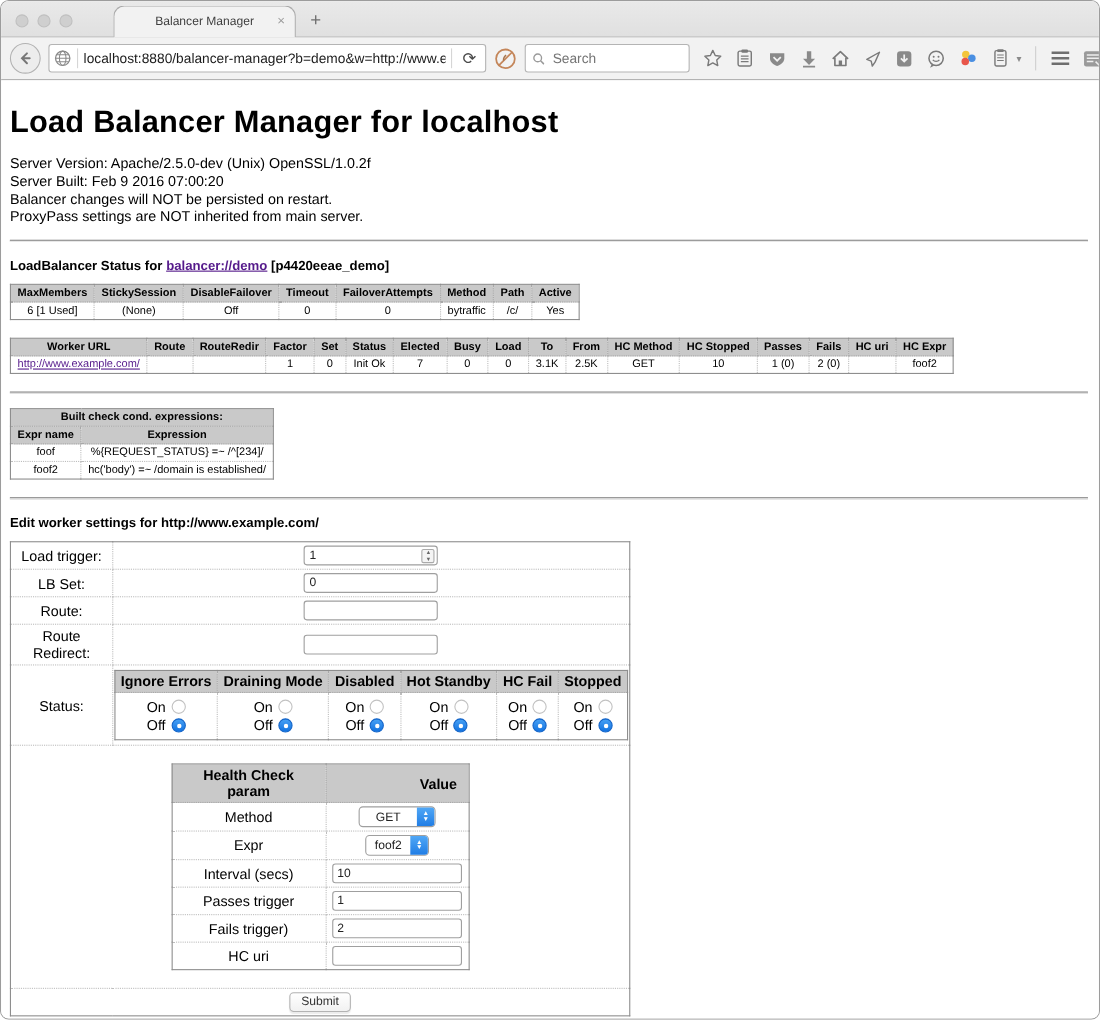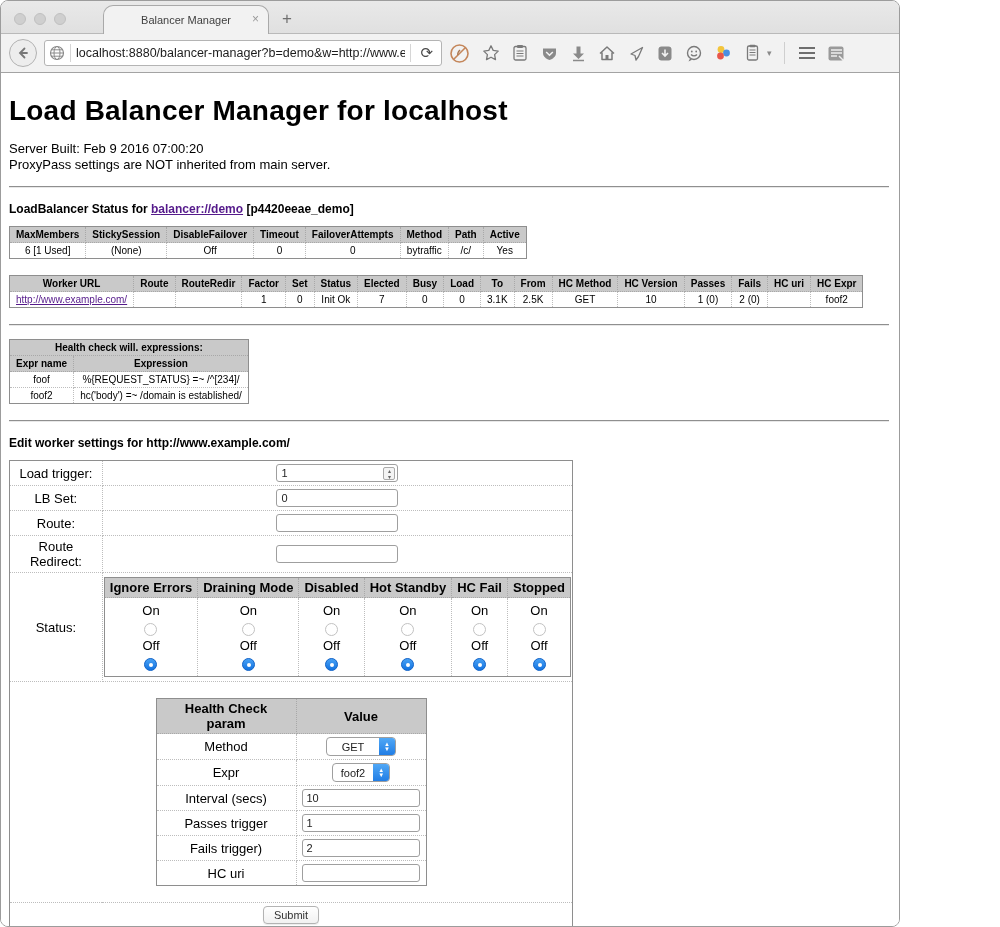--- a/index.html
+++ b/index.html
@@ -1,19 +1,19 @@
 <!DOCTYPE html>
 <html><head>
 <meta charset="utf-8">
 <style>
   * { box-sizing: border-box; }
   html,body { margin:0; padding:0; background:#ffffff; }
   body { font-family:"Liberation Sans", sans-serif; }
 
-  .window { width:900px; height:927px; border:1px solid #9c9c9c; border-radius:8px;
+  .window { width:1000px; height:927px; border:1px solid #9c9c9c; border-radius:8px;
             overflow:hidden; background:#fff; position:relative; }
 
   
   .titlebar { position:relative; height:33px; background:linear-gradient(#e9e9e9,#e0e0e0);
               border-bottom:1px solid #b9b9b9; }
   .traffic { position:absolute; left:13px; top:12px; display:flex; gap:8px; }
   .traffic span { width:12px; height:12px; border-radius:50%; background:#cfcfcf; border:1px solid #c0c0c0; }
   .tab { position:absolute; left:102px; bottom:-1px; width:166px; height:29px;
          background:#f2f2f2; border:1px solid #a9a9a9; border-bottom:none;
          border-radius:10px 10px 0 0; display:flex; align-items:center; justify-content:center;
@@ -63,21 +63,21 @@
   .inputwrap { position:relative; display:inline-block; }
   input.txt { width:122px; height:18px; border:1px solid #9f9f9f; border-radius:3px;
               font-size:11px; padding:1px 4px; font-family:"Liberation Sans", sans-serif; color:#222; }
   .stepper { position:absolute; right:3px; top:3px; width:12px; height:13px; border:1px solid #aaa;
              background:#f4f4f4; border-radius:2px; font-size:6px; line-height:6px; color:#666;
              display:flex; flex-direction:column; align-items:center; justify-content:center; }
 
   table.status { border-collapse:collapse; border:1px solid #8e8e8e; width:100%; font-size:13px; }
   table.status th { background:#c9c9c9; border:1px dotted #a8a8a8; padding:2px 5px; font-weight:bold; white-space:nowrap; }
   table.status td { border:1px dotted #bdbdbd; padding:3px 4px; text-align:center; }
-  .radiorow { display:flex; align-items:center; justify-content:center; gap:5px; margin:2px 0;flex-direction:column; }
+  .radiorow { display:flex; align-items:center; justify-content:center; gap:5px; margin:2px 0; }
   .radio { width:13px; height:13px; border-radius:50%; background:#fff; border:1px solid #c2c2c2; position:relative; }
   .radio.checked { background:linear-gradient(#47a1f5,#1272e0); border:1px solid #1565c8; }
   .radio.checked::after { content:""; position:absolute; left:4px; top:4px; width:4px; height:4px;
                           border-radius:50%; background:#fff; }
 
   table.hc { border-collapse:collapse; border:1px solid #8e8e8e; font-size:13px; margin:12px auto; }
   table.hc th { background:#c9c9c9; border:1px dotted #a8a8a8; padding:2px 10px; font-weight:bold; }
   table.hc td { border:1px dotted #bdbdbd; padding:3px 5px; text-align:center; }
   table.hc td.val { text-align:left; width:130px; }
 
@@ -128,20 +128,27 @@
       <span class="urlsep"></span>
       <span class="urltext">localhost:8880/balancer-manager?b=demo&amp;w=http://www.examp</span>
       <span class="urlsep"></span>
       <span class="reload">⟳</span>
     </div>
     <svg class="blockicon" width="21" height="21" viewBox="0 0 21 21">
       <circle cx="10.5" cy="10.5" r="8.5" fill="none" stroke="#c4865a" stroke-width="1.6"></circle>
       <path d="M4.5 16.5 L16.5 4.5" stroke="#c4865a" stroke-width="1.6"></path>
       <path d="M9 12c-1-2 1-4 2-5" stroke="#a8764f" stroke-width="1.4" fill="none"></path>
     </svg>
+    <div class="searchfield">
+      <svg width="13" height="13" viewBox="0 0 13 13">
+        <circle cx="5.5" cy="5.5" r="4" fill="none" stroke="#9a9a9a" stroke-width="1.4"></circle>
+        <path d="M8.5 8.5 L12 12" stroke="#9a9a9a" stroke-width="1.6"></path>
+      </svg>
+      <input placeholder="Search" style="">
+    </div>
 
     <div class="tb-icons">
       <span class="tb-ic">
         <svg width="18" height="18" viewBox="0 0 18 18">
             <path d="M9 1.8l2.2 4.6 5 .7-3.6 3.5.9 5-4.5-2.4-4.5 2.4.9-5L1.8 7.1l5-.7z" fill="none" stroke="#7a7a7a" stroke-width="1.3" stroke-linejoin="round"></path>
           </svg>
       </span>
       <span class="tb-ic">
         <svg width="16" height="18" viewBox="0 0 16 18">
             <rect x="2" y="2.5" width="12" height="13.5" rx="1.5" fill="none" stroke="#7a7a7a" stroke-width="1.3"></rect>
@@ -216,21 +223,23 @@
           </svg>
       </span>
     </div>
   </div>
 
   <div class="content">
 
     <h1 class="pagetitle">Load Balancer Manager for localhost</h1>
 
     <div class="srvinfo">
+      <div>Server Version: Apache/2.5.0-dev (Unix) OpenSSL/1.0.2f</div>
       <div>Server Built: Feb 9 2016 07:00:20</div>
+      <div>Balancer changes will NOT be persisted on restart.</div>
       <div>ProxyPass settings are NOT inherited from main server.</div>
     </div>
 
     <hr class="rule">
 
     <h3 class="sec"><span>LoadBalancer Status for </span><a class="vlink" href="#">balancer://demo</a><span> [p4420eeae_demo]</span></h3>
 
     <table class="grid">
       <tbody>
           <tr>
@@ -264,21 +273,21 @@
         <th>RouteRedir</th>
         <th>Factor</th>
         <th>Set</th>
         <th>Status</th>
         <th>Elected</th>
         <th>Busy</th>
         <th>Load</th>
         <th>To</th>
         <th>From</th>
         <th>HC Method</th>
-        <th>HC Version</th>
+        <th>HC Stopped</th>
         <th>Passes</th>
         <th>Fails</th>
         <th>HC uri</th>
         <th>HC Expr</th>
       </tr>
       <tr>
         <td class="left"><a class="vlink" href="#">http://www.example.com/</a></td>
         <td></td>
         <td></td>
         <td>1</td>
@@ -297,21 +306,21 @@
         <td>foof2</td>
       </tr>
     </tbody>
       </table>
 
     <hr class="rule">
 
     <table class="grid">
       <tbody>
           <tr>
-            <th colspan="2">Health check will. expressions:</th>
+            <th colspan="2">Built check cond. expressions:</th>
           </tr>
       <tr>
         <th>Expr name</th>
         <th>Expression</th>
       </tr>
       <tr>
         <td>foof</td>
         <td class="left">%{REQUEST_STATUS} =~ /^[234]/</td>
       </tr>
       <tr>
@@ -426,21 +435,21 @@
           </tbody>
               </table>
         </td>
       </tr>
       <tr>
         <td colspan="2" style="padding:4px 0;">
           <table class="hc">
             <tbody>
                   <tr>
               <th style="width:140px;">Health Check param</th>
-              <th style="width:128px;">Value</th>
+              <th style="width:128px;text-align:right;">Value</th>
             </tr>
             <tr>
               <td>Method</td>
               <td>
                 <span class="macselect">
                   <span class="sval" style="min-width:52px;">GET</span>
                   <span class="sarrow">▲<br>▼</span>
                 </span>
               </td>
             </tr>

